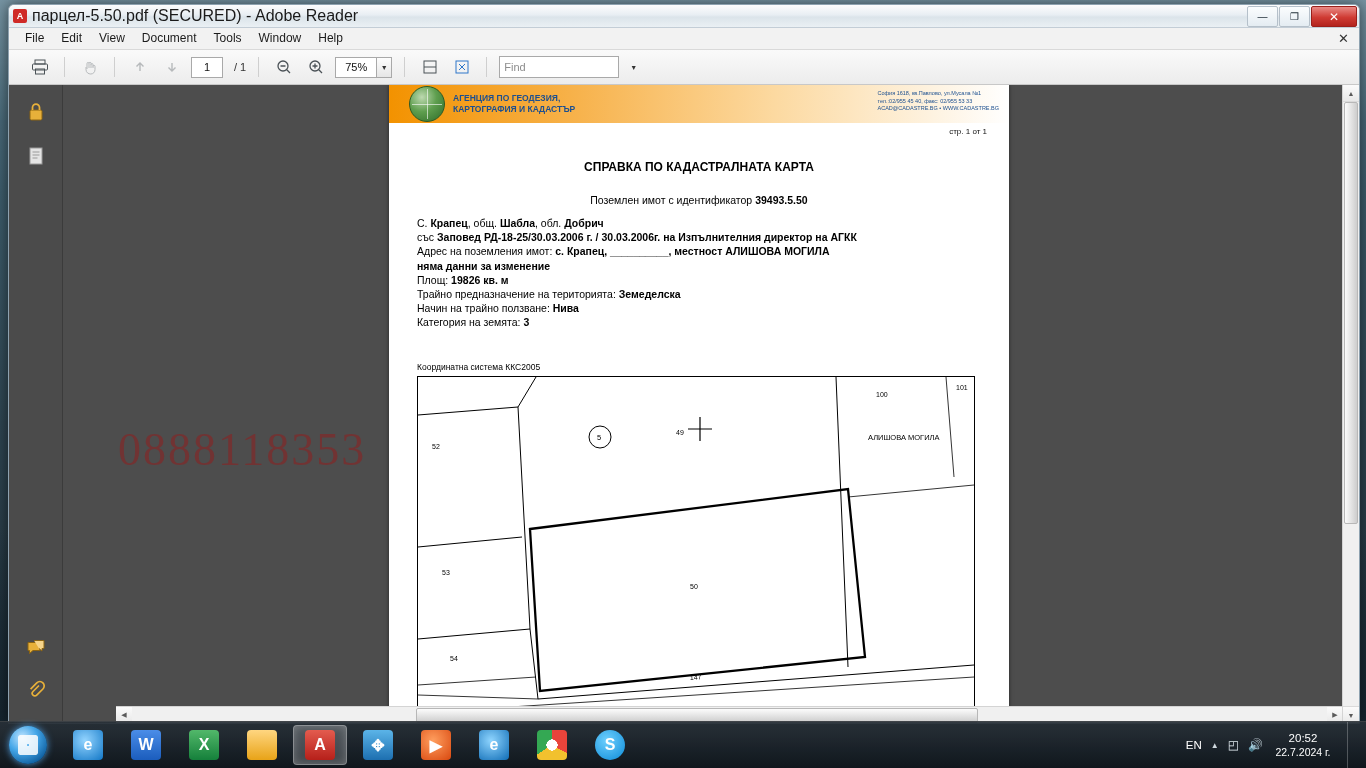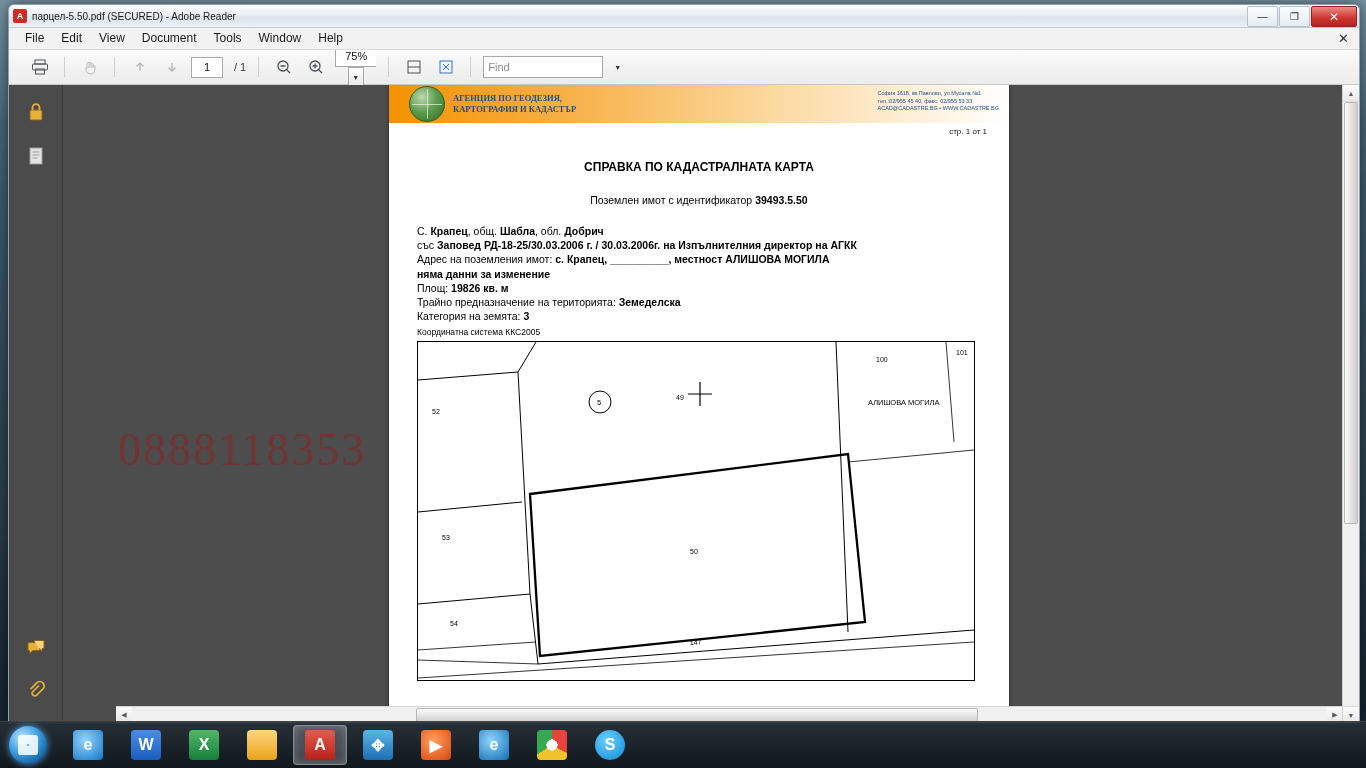--- a/index.html
+++ b/index.html
@@ -63,21 +63,21 @@
     border-radius: 2px;
     color: #fff;
     font-size: 9px;
     font-weight: bold;
     text-align: center;
     line-height: 14px;
     margin-right: 5px;
     flex: none;
   }
   .title-text {
-    font-size: 10px;
+    font-size: 16px;
     color: #1a1a1a;
     white-space: nowrap;
   }
   .win-btns {
     position: absolute;
     right: 2px; top: 1px;
     display: flex;
     gap: 1px;
   }
   .win-btn {
@@ -279,21 +279,20 @@
     top: 2px; bottom: 2px; left: 50%;
     width: 1px; background: rgba(255,255,255,.6);
   }
   .agk-name {
     margin-left: 8px;
     font-size: 8.5px;
     font-weight: bold;
     color: #1c4f8f;
     line-height: 11px;
     text-transform: uppercase;
-    font-family: Liberation Serif, serif;
   }
   .agk-contact {
     position: absolute;
     right: 10px;
     top: 5px;
     font-size: 5.5px;
     color: #1c4f8f;
     line-height: 7.5px;
     text-align: left;
   }
@@ -317,28 +316,28 @@
     font-weight: bold;
     margin-top: 24px;
   }
   .identifier {
     text-align: center;
     font-size: 10.5px;
     margin-top: 20px;
   }
   .identifier b { font-weight: bold; }
   .details {
-    margin: 18px 0 0 28px;
+    margin: 10px 0 0 28px;
     font-size: 10.5px;
     line-height: 14.2px;
     color: #000;
   }
   .details b { font-weight: bold; }
   .coord-label {
-    margin: 4px 0 4px 28px;
+    margin: 32px 0 4px 28px;
     font-size: 8.5px;
   }
   
   .map-frame {
     margin-left: 28px;
     width: 556px;
     height: 338px;
     border: 1px solid #000;
     position: relative;
     overflow: hidden;
@@ -564,21 +563,21 @@
           <circle cx="7" cy="7" r="5" fill="none" stroke="#4b5257" stroke-width="1.3"></circle>
           <path d="M4.5 7h5M10.8 10.8L14 14" stroke="#4b5257" stroke-width="1.3" fill="none"></path>
         </svg>
     </div>
     <div class="tb-btn">
       <svg width="16" height="16" viewBox="0 0 16 16">
           <circle cx="7" cy="7" r="5" fill="none" stroke="#4b5257" stroke-width="1.3"></circle>
           <path d="M4.5 7h5M7 4.5v5M10.8 10.8L14 14" stroke="#4b5257" stroke-width="1.3" fill="none"></path>
         </svg>
     </div>
-    <div style="display:flex;align-items:center;flex-direction:column;">
+    <div style="display:flex;align-items:center;">
       <div class="zoom-box">75%</div>
       <div class="zoom-arrow">▼</div>
     </div>
     <div class="tb-sep"></div>
     <div class="tb-btn">
       <svg width="16" height="16" viewBox="0 0 16 16">
           <rect x="2" y="2" width="12" height="12" fill="none" stroke="#4b5257"></rect>
           <path d="M2 8h12" stroke="#4b5257"></path>
         </svg>
     </div>
@@ -659,20 +658,23 @@
             <span>Адрес на поземления имот: </span><b>с. Крапец, __________, местност АЛИШОВА МОГИЛА</b>
           </div>
           <div><b>няма данни за изменение</b></div>
           <div>
             <span>Площ: </span><b>19826 кв. м</b>
           </div>
           <div>
             <span>Трайно предназначение на територията: </span><b>Земеделска</b>
           </div>
           <div>
+            <span>Начин на трайно ползване: </span><b>Нива</b>
+          </div>
+          <div>
             <span>Категория на земята: </span><b>3</b>
           </div>
         </div>
 
         <div class="coord-label">Координатна система ККС2005</div>
 
         <div class="map-frame">
           <svg width="556" height="338" viewBox="0 0 556 338">
 
             <path d="M0 38 L100 30 L118 0" fill="none" stroke="#000" stroke-width="1"></path>
@@ -753,13 +755,24 @@
     <div class="task">
         <div class="ic ic-edge">e</div>
       </div>
     <div class="task">
         <div class="ic ic-chrome"></div>
       </div>
     <div class="task">
         <div class="ic ic-skype">S</div>
       </div>
   </div>
+  <div class="tray">
+    <div class="lang">EN</div>
+    <div class="tri">▲</div>
+    <div class="tray-icon">◰</div>
+    <div class="tray-icon">🔊</div>
+    <div class="clock">
+      <div>20:52</div>
+      <div class="date">22.7.2024 г.</div>
+    </div>
+    <div class="show-desktop"></div>
+  </div>
 </div>
 
 </body></html>

